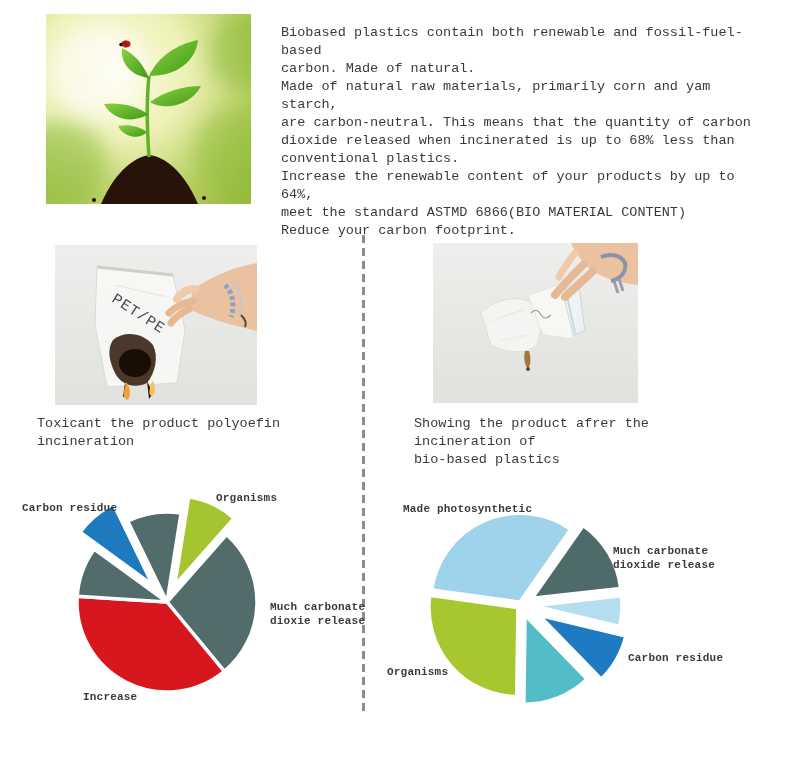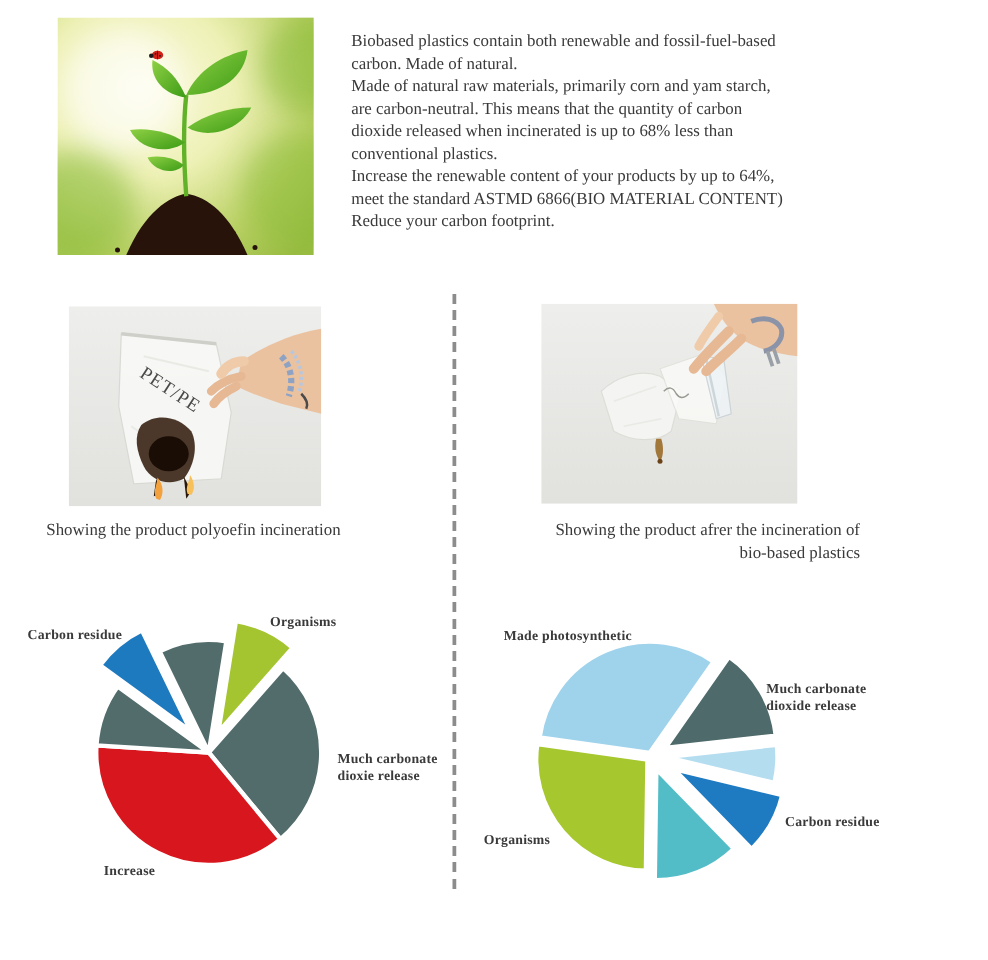--- a/index.html
+++ b/index.html
@@ -1,19 +1,19 @@
 <!DOCTYPE html>
 <html><head>
 <meta charset="utf-8">
 <style>
   * { margin:0; padding:0; box-sizing:border-box; }
   html,body { background:#ffffff; }
   .page {
     position:relative; width:790px; height:768px; background:#ffffff;
-    font-family:Liberation Serif, serif; color:#3b3b3b;
+    font-family:Liberation Mono, monospace; color:#3b3b3b;
     overflow:hidden;
   }
   .abs { position:absolute; }
 
   
   .intro {
     left:281px; top:24px; width:486px;
     font-size:13.5px; line-height:18px; color:#3a3a3a;
     white-space:pre-line;
   }
@@ -21,21 +21,21 @@
   
   .photo { display:block; }
   .plant-photo { left:46px; top:14px; }
   .burn-photo { left:55px; top:245px; }
   .after-photo { left:433px; top:243px; }
 
   .caption {
     font-size:13.5px; line-height:18px; color:#3a3a3a; white-space:pre-line;
   }
   .caption-left  { left:37px;  top:415px; width:330px; }
-  .caption-right { left:388px; top:415px; width:300px;text-align:right; }
+  .caption-right { left:414px; top:415px; width:300px; }
 
   
   .divider {
     left:362px; top:235px; width:3px; height:478px;
     background:repeating-linear-gradient(to bottom,#8c8c8c 0 8px,transparent 8px 13px);
   }
 
   
   .pie-svg { position:absolute; overflow:visible; }
   .pie-left-svg  { left:37px;  top:472px; }
@@ -136,21 +136,21 @@
     <g>
       <path d="M202,18 L202,86 L170,78 C158,74 146,70 134,64 L138,44 C156,32 178,22 202,18 Z" fill="#eac2a0"></path>
       <path d="M134,64 C126,68 120,72 116,78" stroke="#e6b894" stroke-width="7" stroke-linecap="round" fill="none"></path>
       <path d="M138,56 C128,58 120,62 114,68" stroke="#e6b894" stroke-width="7" stroke-linecap="round" fill="none"></path>
       <path d="M140,44 C132,44 126,48 122,54" stroke="#f0cba9" stroke-width="8" stroke-linecap="round" fill="none"></path>
       <path d="M170,40 C178,48 180,60 176,72" stroke="#8ea3c4" stroke-width="5" fill="none" stroke-dasharray="4 2.5"></path>
       <path d="M178,36 C186,44 188,58 184,70" stroke="#b9c7dd" stroke-width="3" fill="none" stroke-dasharray="2.5 2"></path>
       <path d="M186,70 C190,74 192,78 190,82" stroke="#4a4a4a" stroke-width="2" fill="none"></path>
     </g>
   </svg>
-  <div class="abs caption caption-left">Showing the product polyoefin incineration</div>
+  <div class="abs caption caption-left">Toxicant the product polyoefin incineration</div>
 
   <svg class="abs photo after-photo" width="205" height="160" viewBox="0 0 205 160">
     <rect width="205" height="160" fill="url(#wall1)"></rect>
     <g>
       <path d="M48,70 C60,58 80,52 95,58 L112,70 L104,102 C92,112 72,110 58,102 Z" fill="#f7f7f5" opacity="0.85" stroke="#dcdcd7" stroke-width="1"></path>
       <path d="M95,52 L130,40 L148,58 L140,96 L110,92 Z" fill="#fbfbf9" opacity="0.8" stroke="#e0e0db" stroke-width="1"></path>
       <path d="M128,42 L146,44 L152,88 L140,92 Z" fill="#eef3f5" opacity="0.9" stroke="#c9d2d6" stroke-width="1"></path>
       <path d="M132,44 L142,90" stroke="#cdd6da" stroke-width="2" fill="none"></path>
       <path d="M58,78 L92,66 M66,98 L96,92" stroke="#e4e4df" stroke-width="1.2" fill="none" opacity="0.7"></path>
       <path d="M98,70 q6,-6 10,2 q4,6 10,0" stroke="#9a9a94" stroke-width="1.2" fill="none"></path>

